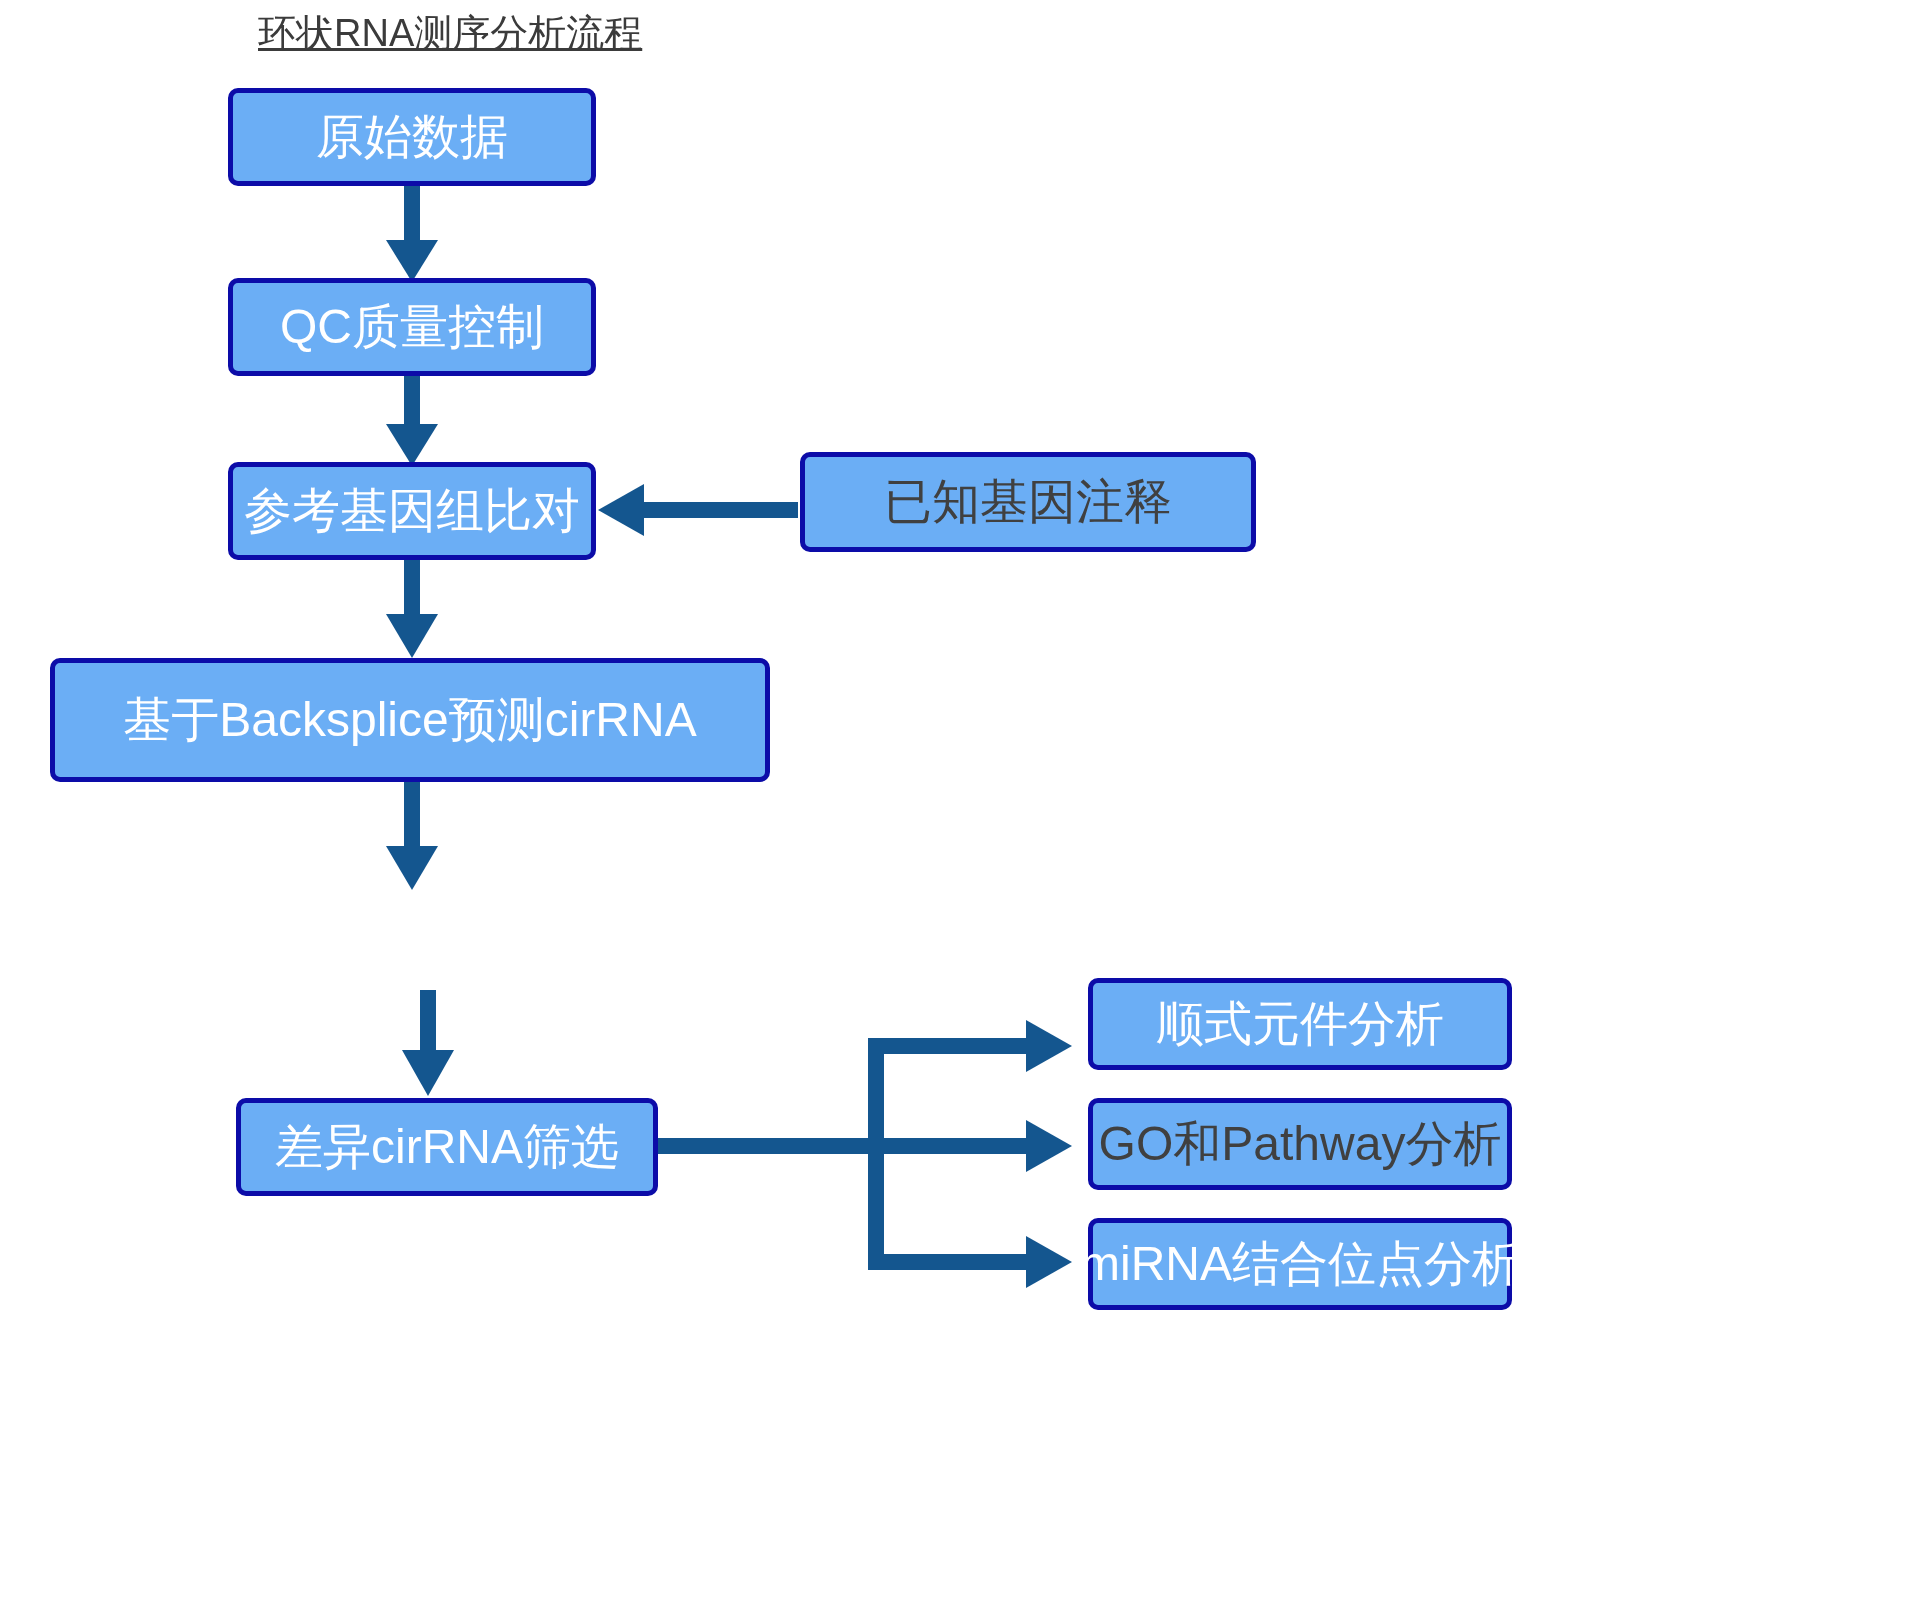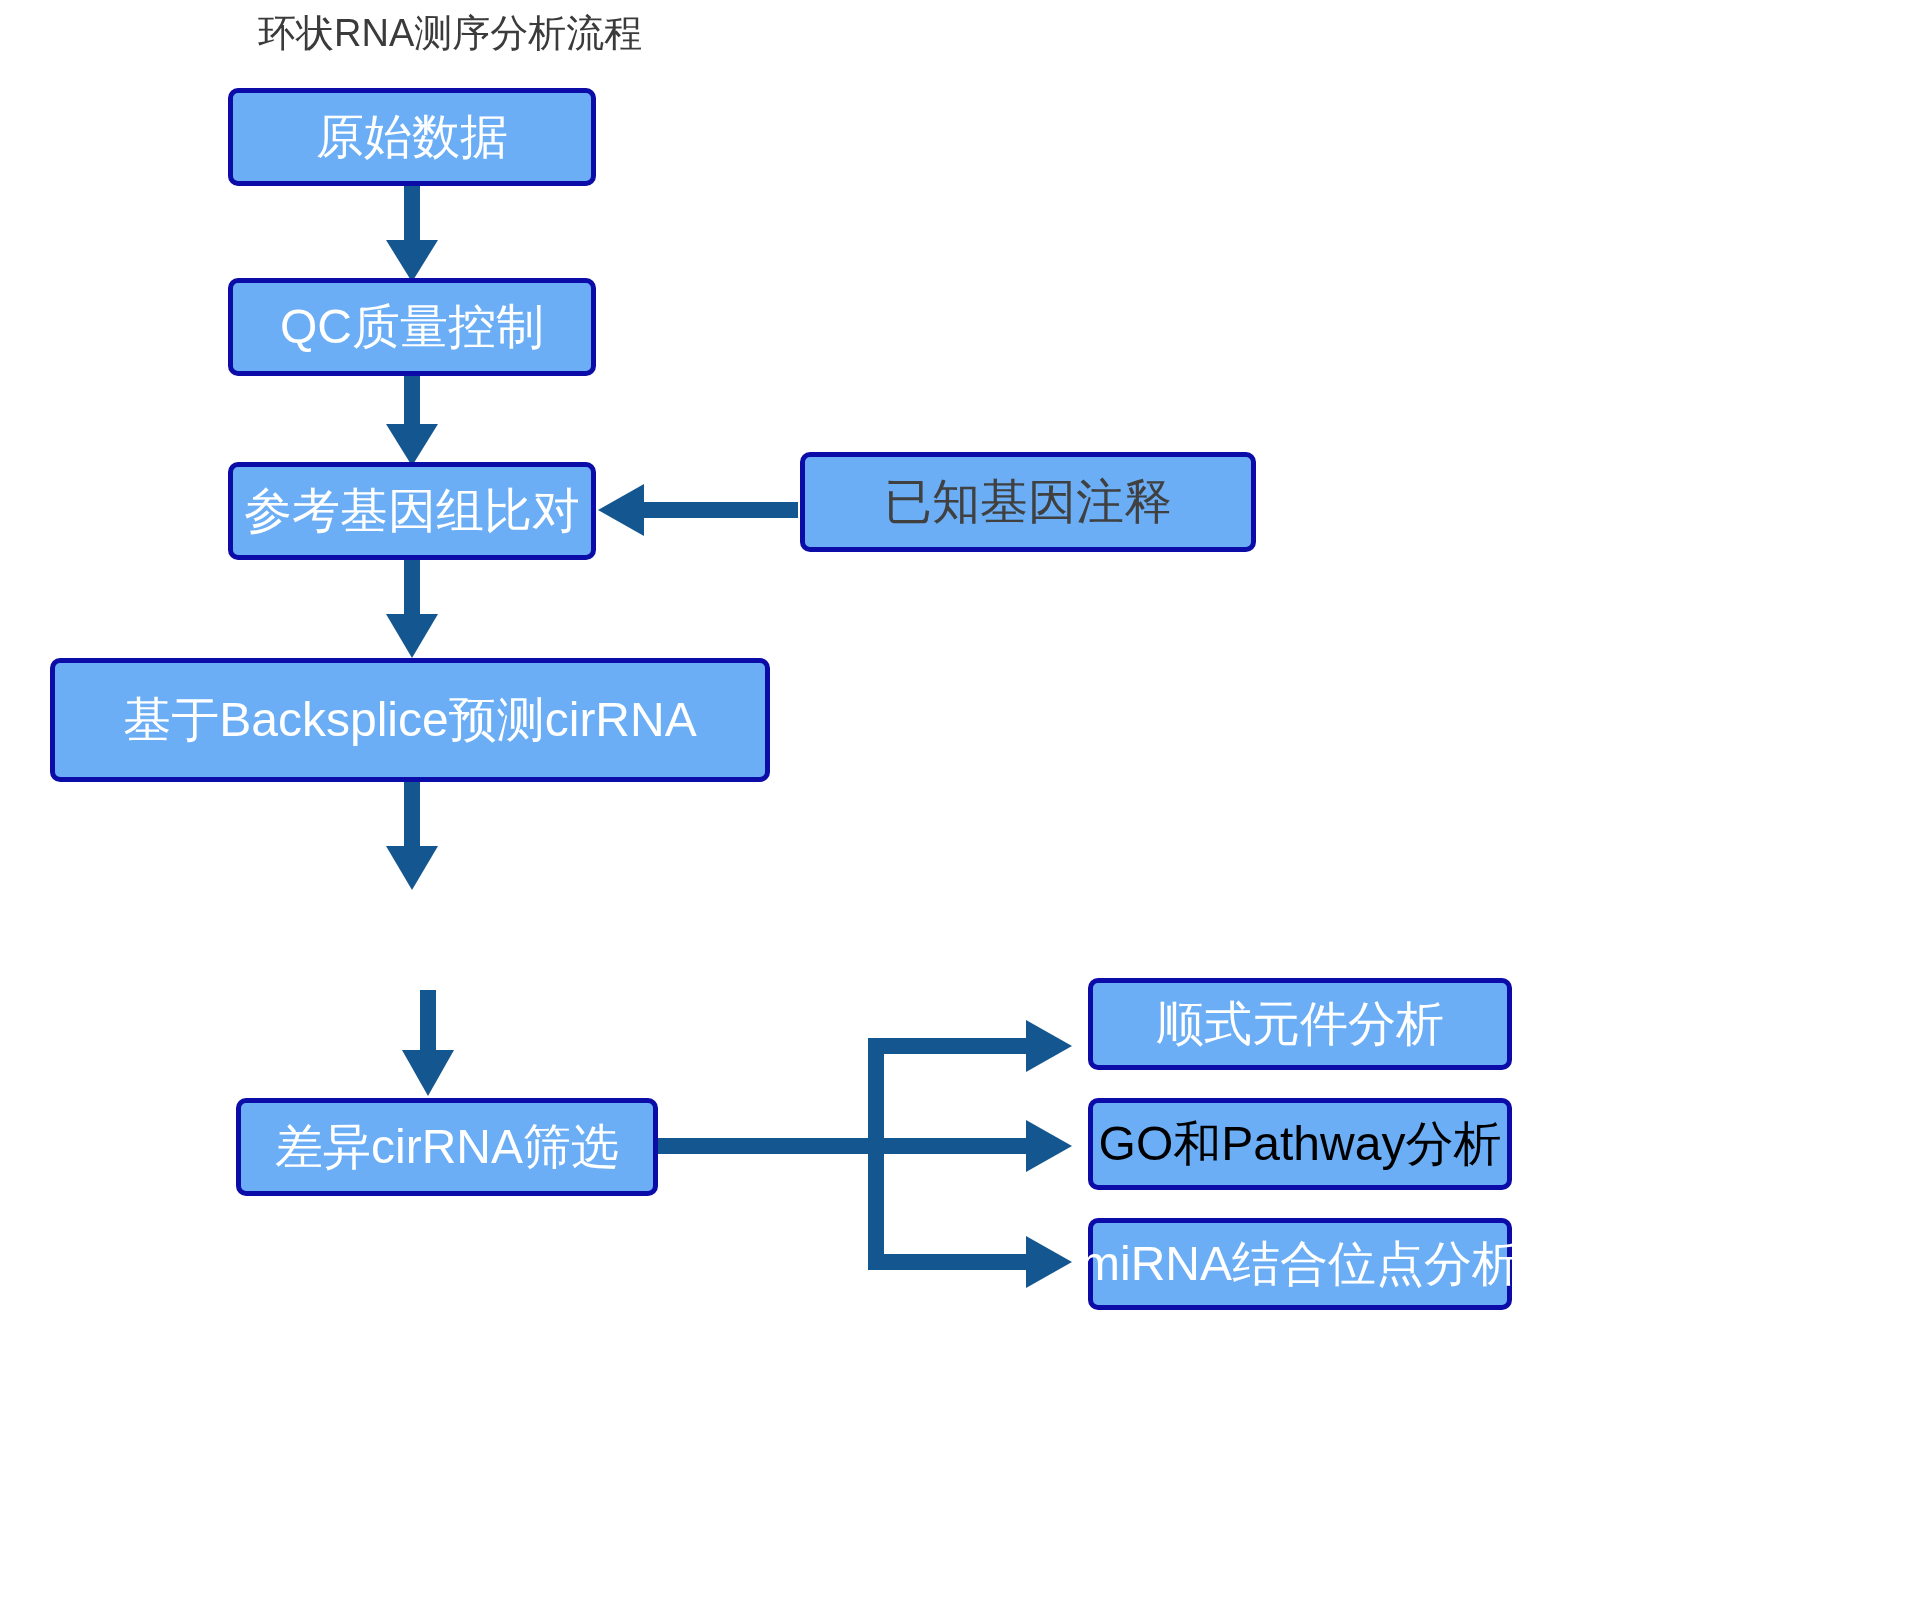--- a/index.html
+++ b/index.html
@@ -49,21 +49,21 @@
     text-align: center;
     white-space: nowrap;
     line-height: 1.1;
   }
 </style>
 </head>
 <body>
 
 <div id="canvas" style="background: rgb(255, 255, 255);">
 
-  <div class="diagram-title" style="color: rgb(59, 59, 59);">环状RNA测序分析流程</div>
+  <div class="diagram-title" style="color: rgb(59, 59, 59); text-decoration: underline;">环状RNA测序分析流程</div>
 
   <svg id="flow-svg" viewBox="0 0 1920 1603" xmlns="http://www.w3.org/2000/svg">
 
     <g>
       <line x1="412" y1="186" x2="412" y2="248" stroke="#14568F" stroke-width="16"></line>
       <polygon points="412,282 386,240 438,240" fill="#14568F"></polygon>
     </g>
 
     <g>
       <line x1="412" y1="376" x2="412" y2="432" stroke="#14568F" stroke-width="16"></line>
@@ -112,16 +112,16 @@
 
   </svg>
 
   <div class="node" style="left: 228px; top: 88px; width: 368px; height: 98px; background: rgb(107, 174, 245); border-color: rgb(12, 12, 168); color: rgb(255, 255, 255);">原始数据</div>
   <div class="node" style="left: 228px; top: 462px; width: 368px; height: 98px; background: rgb(107, 174, 245); border-color: rgb(12, 12, 168); color: rgb(255, 255, 255);">参考基因组比对</div>
   <div class="node" style="left: 228px; top: 278px; width: 368px; height: 98px; background: rgb(107, 174, 245); border-color: rgb(12, 12, 168); color: rgb(255, 255, 255);">QC质量控制</div>
   <div class="node" style="left: 800px; top: 452px; width: 456px; height: 100px; background: rgb(107, 174, 245); border-color: rgb(12, 12, 168); color: #404040;">已知基因注释</div>
   <div class="node" style="left: 50px; top: 658px; width: 720px; height: 124px; background: rgb(107, 174, 245); border-color: rgb(12, 12, 168); color: rgb(255, 255, 255);">基于Backsplice预测cirRNA</div>
   <div class="node" style="left: 236px; top: 1098px; width: 422px; height: 98px; background: rgb(107, 174, 245); border-color: rgb(12, 12, 168); color: rgb(255, 255, 255);">差异cirRNA筛选</div>
   <div class="node" style="left: 1088px; top: 978px; width: 424px; height: 92px; background: rgb(107, 174, 245); border-color: rgb(12, 12, 168); color: rgb(255, 255, 255);">顺式元件分析</div>
-  <div class="node" style="left: 1088px; top: 1098px; width: 424px; height: 92px; background: rgb(107, 174, 245); border-color: rgb(12, 12, 168); color: #000000;">GO和Pathway分析</div>
+  <div class="node" style="left: 1088px; top: 1098px; width: 424px; height: 92px; background: rgb(107, 174, 245); border-color: rgb(12, 12, 168); color: #404040;">GO和Pathway分析</div>
   <div class="node" style="left: 1088px; top: 1218px; width: 424px; height: 92px; background: rgb(107, 174, 245); border-color: rgb(12, 12, 168); color: rgb(255, 255, 255);">miRNA结合位点分析</div>
 
 </div>
 
 </body></html>

